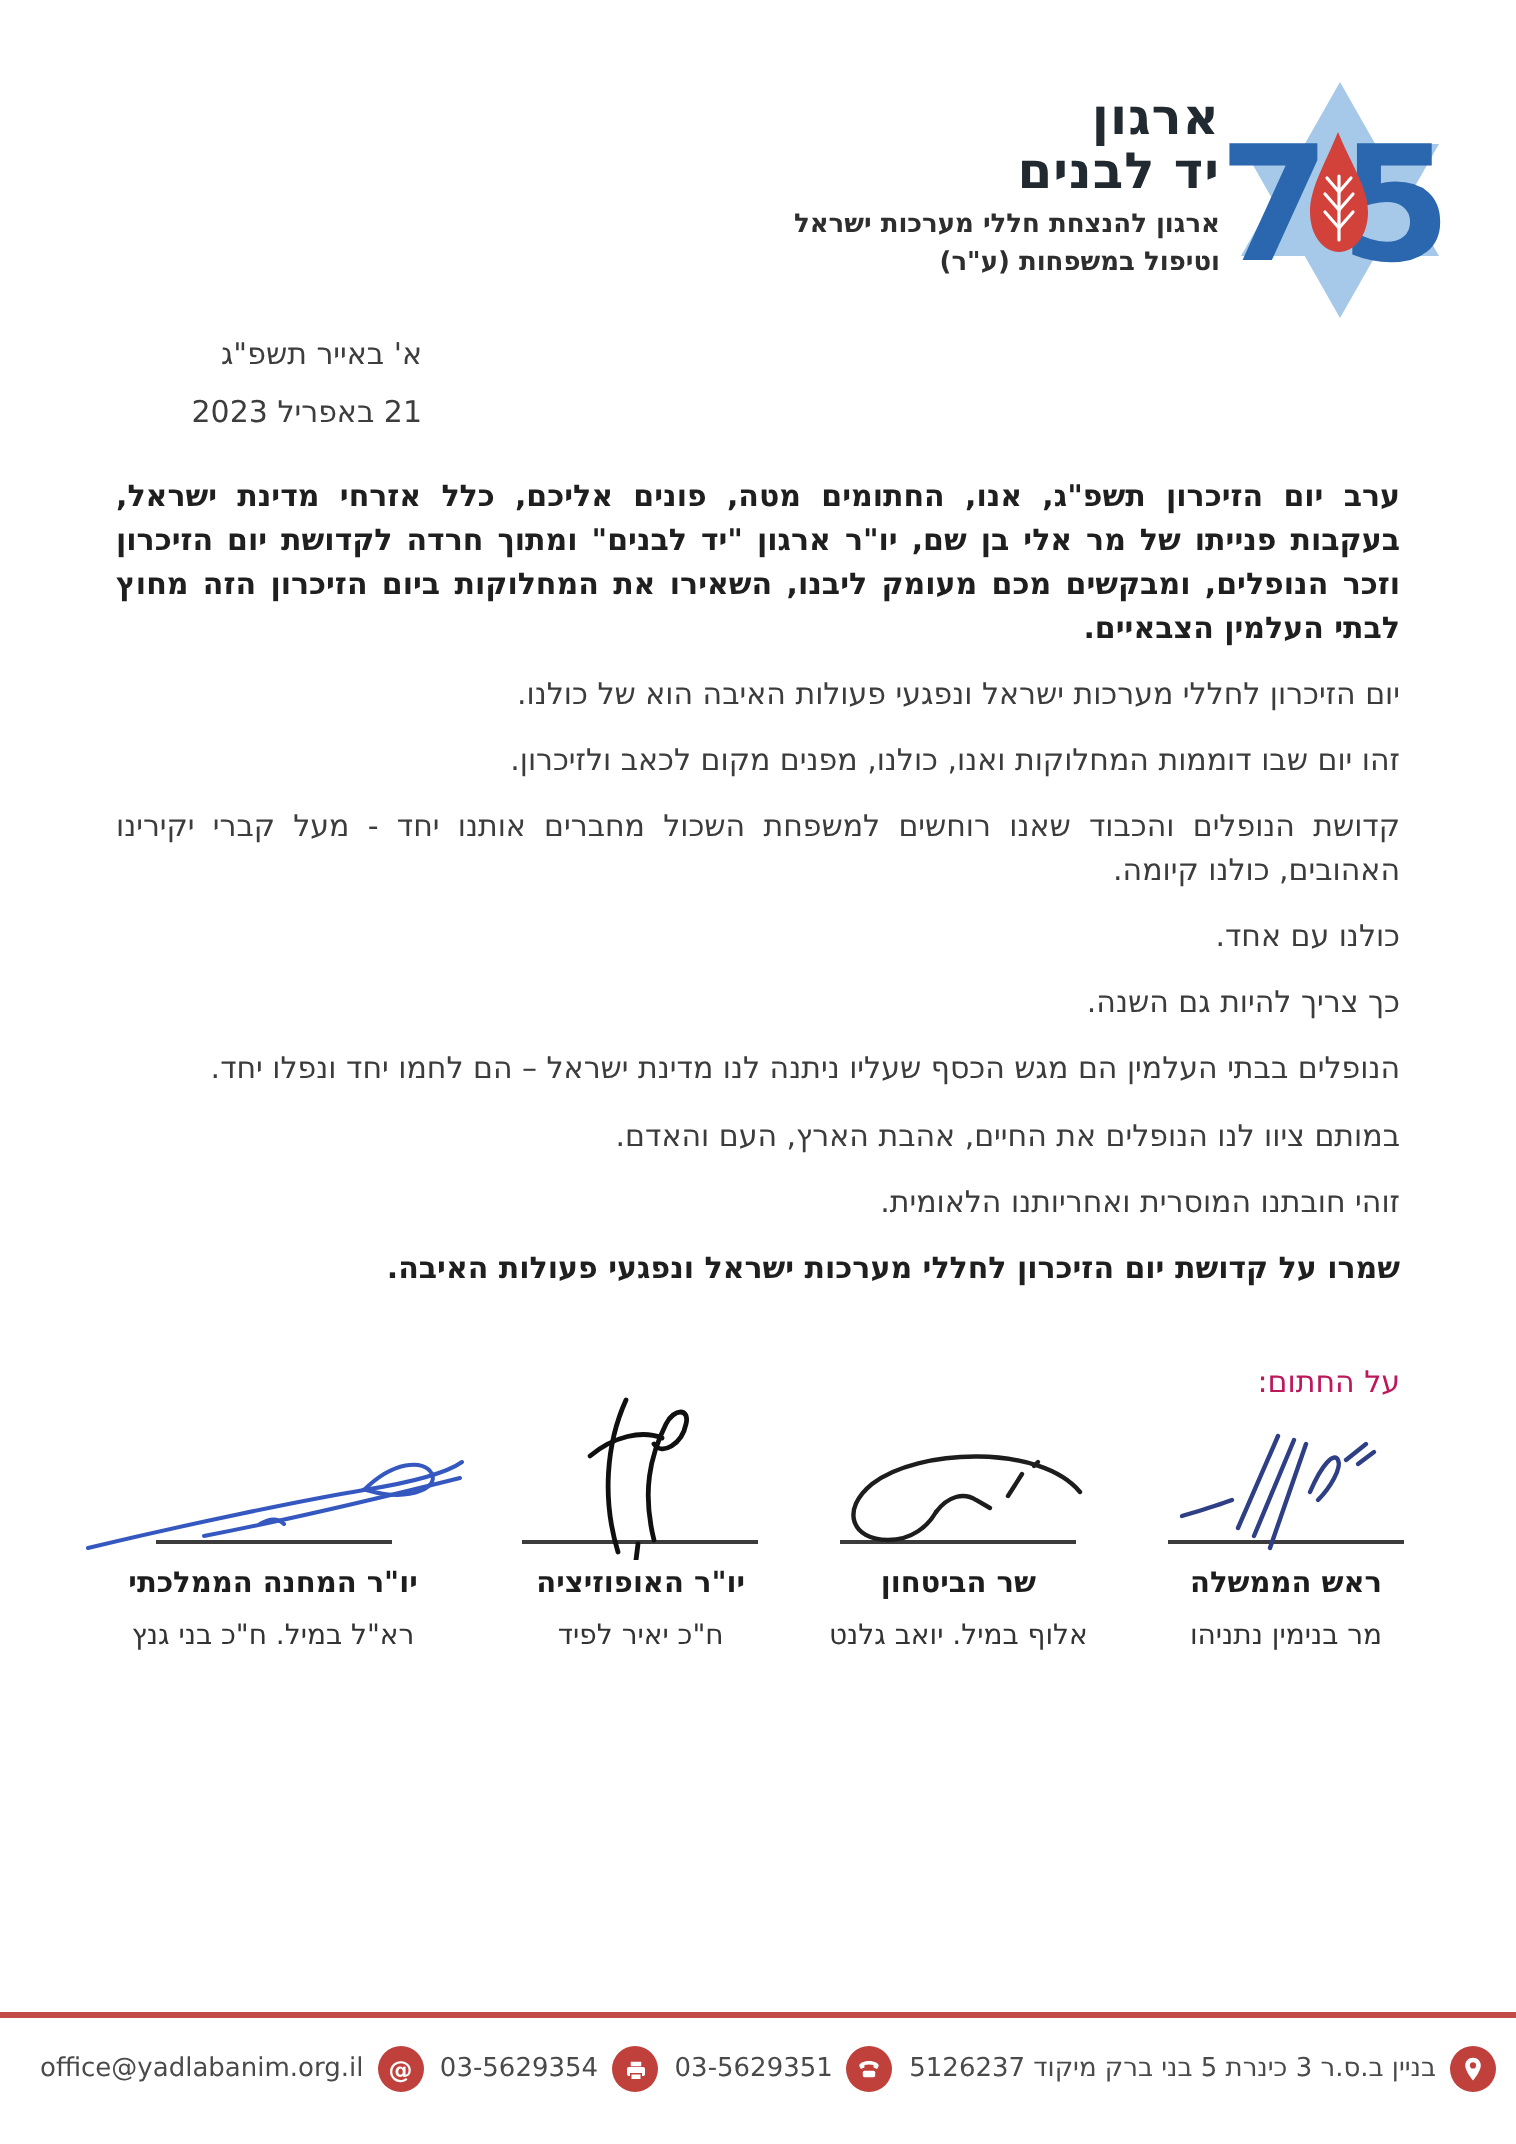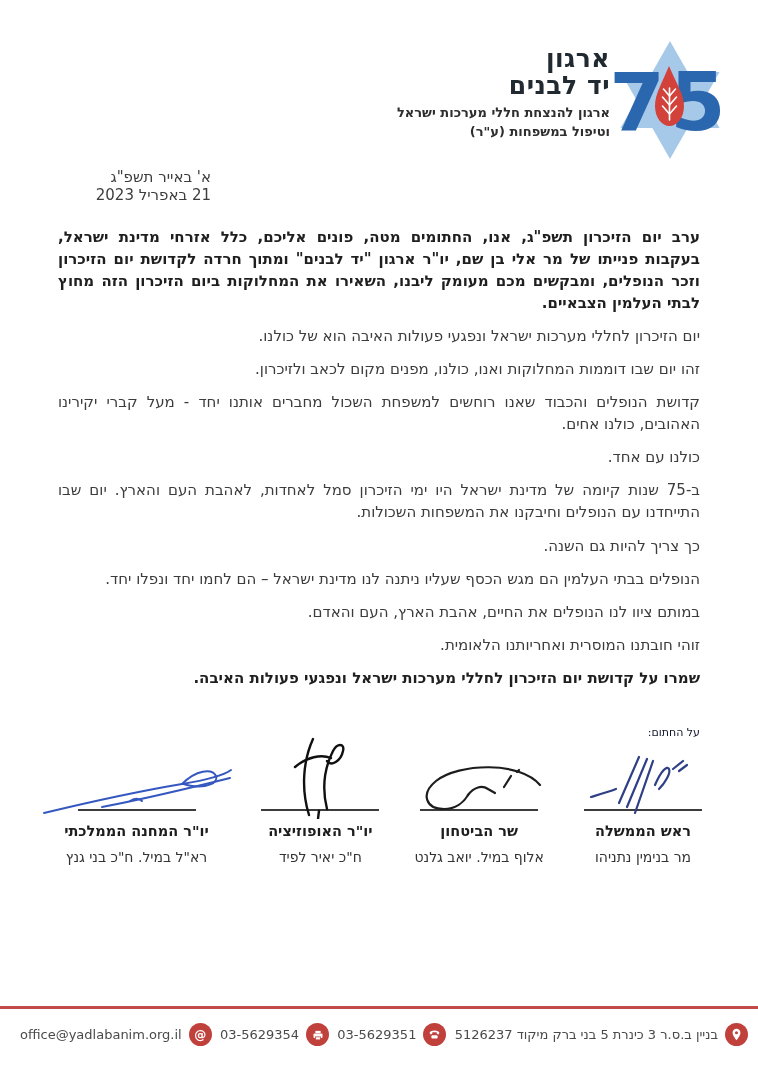--- a/index.html
+++ b/index.html
@@ -13,29 +13,29 @@
   
   .header { display:flex; justify-content:flex-end; align-items:flex-start;
             padding:36px 26px 0 18px; height:166px; }
   .logo-text { direction:rtl; text-align:right; margin-left:2px; margin-top:10px; }
   .logo-name { font-size:25px; font-weight:bold; color:#222a31; line-height:1.06; letter-spacing:.5px; }
   .logo-tag  { font-size:13px; font-weight:bold; color:#2e2e2e; margin-top:5px; line-height:1.45; }
   .logo-mark { width:120px; height:128px; flex:0 0 auto; margin-right:2px; }
   
   .date { direction:rtl; width:125px; margin:2px 0 0 86px; text-align:right;
           font-size:15px; color:#3d3d3d; }
-  .date .g { }
+  .date .g { margin-top:11px; }
   
   .body { direction:rtl; text-align:justify; padding:22px 58px 0 58px;
           font-size:15px; line-height:1.47; color:#3c3c3c; }
   .body p { margin-bottom:11px; }
   .body p.bold { font-weight:bold; color:#1f1f1f; }
   .body p.final { margin-top:9px; }
   .closing { direction:rtl; text-align:right; padding:26px 58px 0 39px;
-             font-size:11px; color:#0f172a; }
+             font-size:15px; color:#be185d; }
   
   .signatures { display:flex; direction:rtl; justify-content:space-between;
                 padding:4px 40px 0 34px; }
   .sig-col { text-align:center; }
   .sig-col .draw { height:66px; display:flex; align-items:flex-end; justify-content:center; }
   .sig-col .draw svg { display:block; margin-bottom:-10px; }
   .sig-line { border-bottom:2px solid #3c3c3c; width:118px; margin:0 auto; }
   .sig-title { font-weight:bold; font-size:14.5px; color:#1d1d1d; margin-top:12px; white-space:nowrap; }
   .sig-name  { font-size:14px; color:#333; margin-top:10px; white-space:nowrap; }
   
@@ -83,23 +83,22 @@
 
   <div class="date">
     <div>א' באייר תשפ"ג</div>
     <div class="g">21 באפריל 2023</div>
   </div>
 
   <div class="body">
     <p class="bold">ערב יום הזיכרון תשפ"ג, אנו, החתומים מטה, פונים אליכם, כלל אזרחי מדינת ישראל, בעקבות פנייתו של מר אלי בן שם, יו"ר ארגון "יד לבנים" ומתוך חרדה לקדושת יום הזיכרון וזכר הנופלים, ומבקשים מכם מעומק ליבנו, השאירו את המחלוקות ביום הזיכרון הזה מחוץ לבתי העלמין הצבאיים.</p>
     <p>יום הזיכרון לחללי מערכות ישראל ונפגעי פעולות האיבה הוא של כולנו.</p>
     <p>זהו יום שבו דוממות המחלוקות ואנו, כולנו, מפנים מקום לכאב ולזיכרון.</p>
-    <p>קדושת הנופלים והכבוד שאנו רוחשים למשפחת השכול מחברים אותנו יחד - מעל קברי יקירינו האהובים, כולנו אחים.</p>
+    <p>קדושת הנופלים והכבוד שאנו רוחשים למשפחת השכול מחברים אותנו יחד - מעל קברי יקירינו האהובים, כולנו קיומה.</p>
     <p>כולנו עם אחד.</p>
-    <p>ב-75 שנות קיומה של מדינת ישראל היו ימי הזיכרון סמל לאחדות, לאהבת העם והארץ. יום שבו התייחדנו עם הנופלים וחיבקנו את המשפחות השכולות.</p>
     <p>כך צריך להיות גם השנה.</p>
     <p>הנופלים בבתי העלמין הם מגש הכסף שעליו ניתנה לנו מדינת ישראל – הם לחמו יחד ונפלו יחד.</p>
     <p>במותם ציוו לנו הנופלים את החיים, אהבת הארץ, העם והאדם.</p>
     <p>זוהי חובתנו המוסרית ואחריותנו הלאומית.</p>
     <p class="bold final">שמרו על קדושת יום הזיכרון לחללי מערכות ישראל ונפגעי פעולות האיבה.</p>
   </div>
 
   <div class="closing">על החתום:</div>
 
   <div class="signatures">

